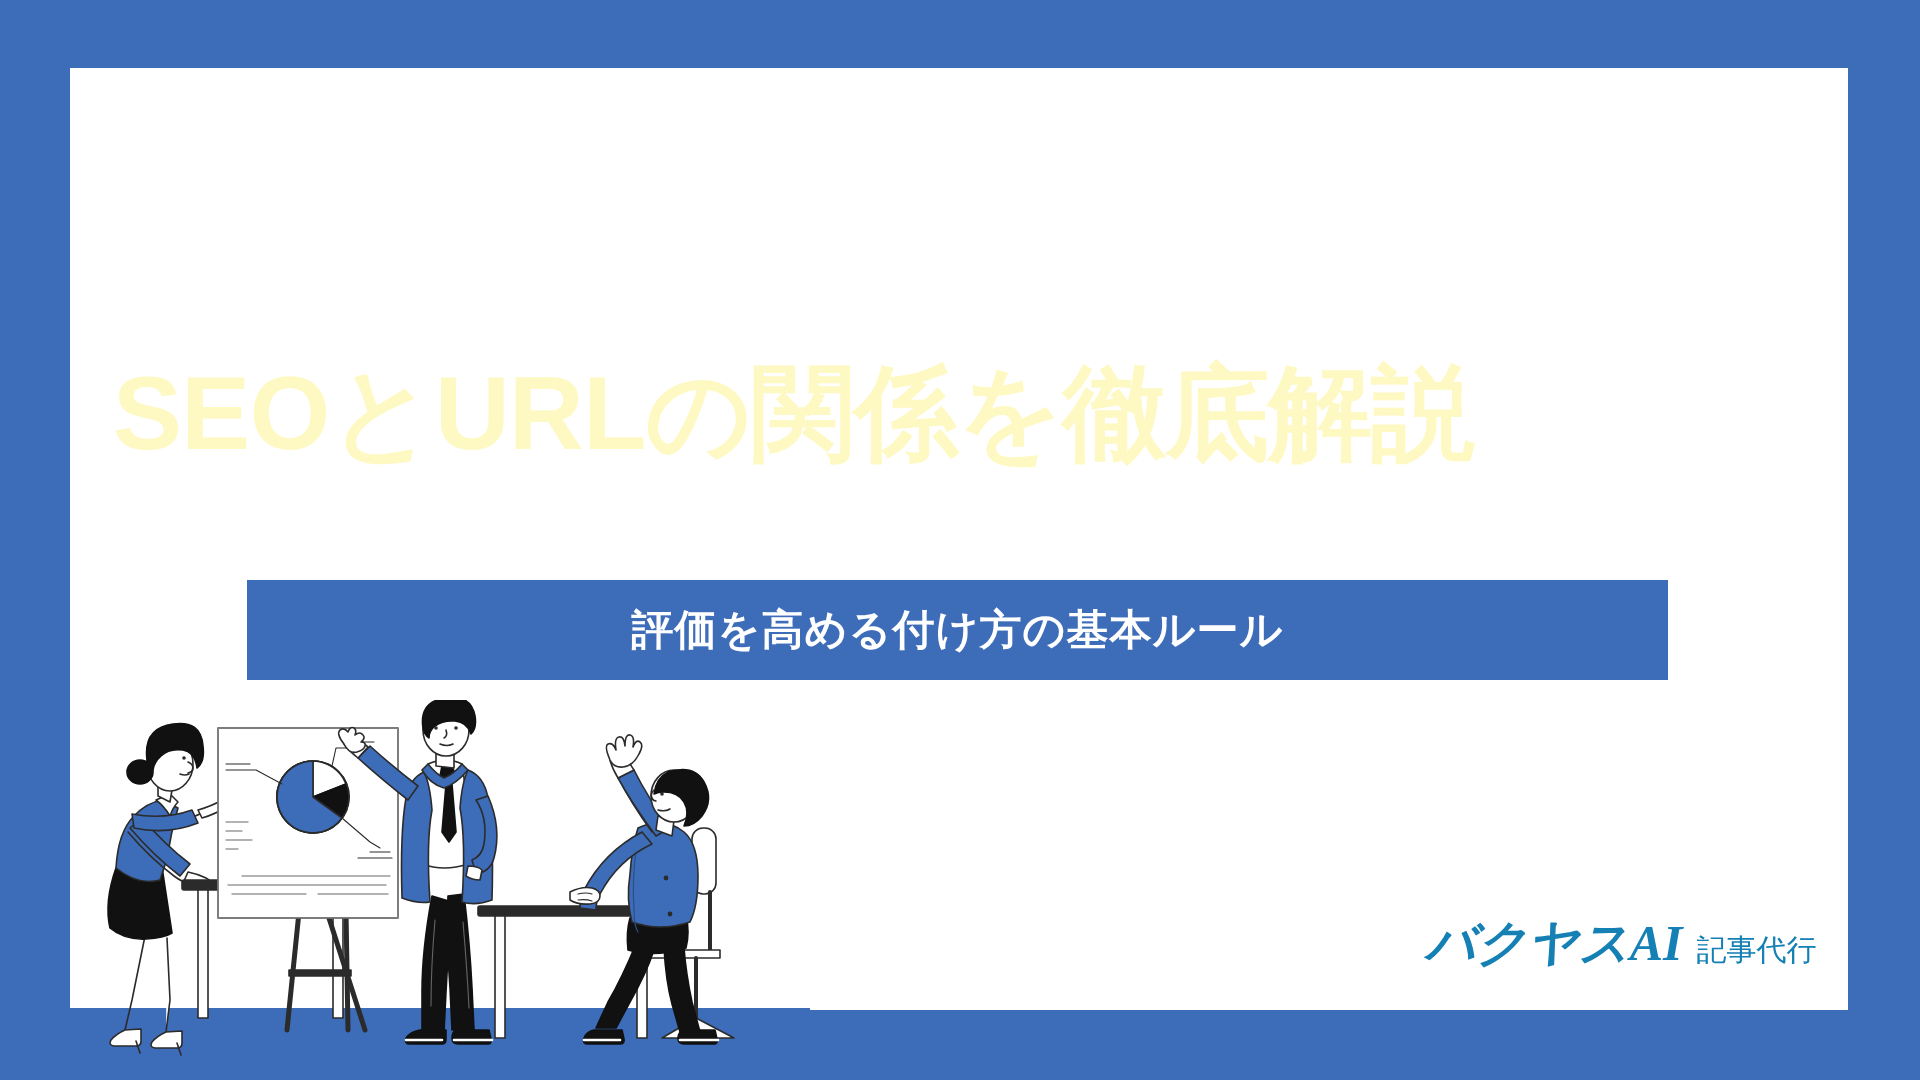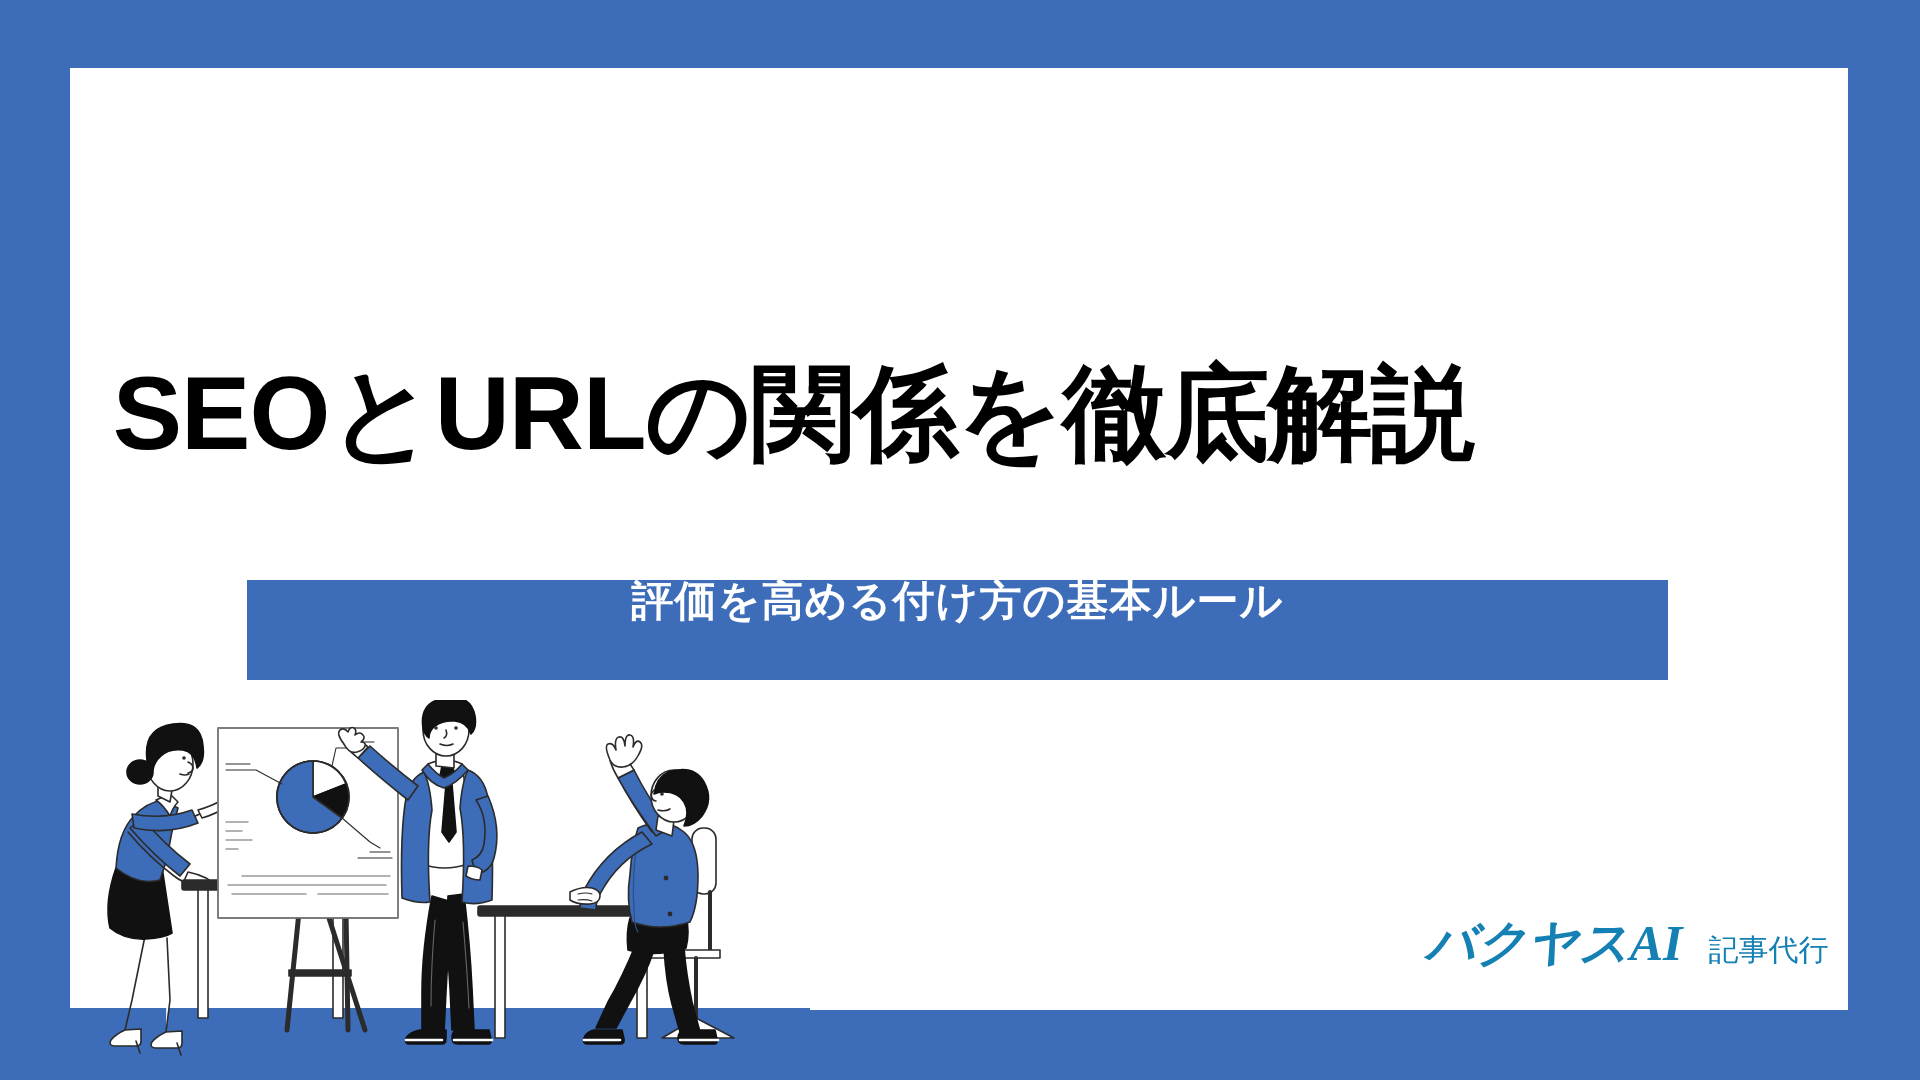--- a/index.html
+++ b/index.html
@@ -26,58 +26,58 @@
     background: #ffffff;
     overflow: visible;
   }
   
   #title {
     position: absolute;
     left: 0;
     top: 355px;
     width: 1587px;
     text-align: center;
-    color: #000000;
+    color: #fef9c3;
     font-size: 104px;
     font-weight: 700;
     letter-spacing: -1px;
     line-height: 1.12;
     white-space: nowrap;
     z-index: 6;
   }
   
   #subtitle-bar {
     position: absolute;
     left: 247px;
     top: 580px;
     width: 1421px;
     height: 100px;
     background: #3D6CB8;
     z-index: 6;
     display: flex;
-    align-items: flex-start;
+    align-items: center;
     justify-content: center;
   }
   #subtitle-text {
     color: #ffffff;
     font-size: 42px;
     font-weight: 700;
     letter-spacing: 1px;
     line-height: 1;
     white-space: nowrap;
   }
   
   #logo {
     position: absolute;
     left: 1425px;
     top: 918px;
     z-index: 9;
     display: flex;
     align-items: baseline;
-    gap: 26px;
+    gap: 14px;
     white-space: nowrap;
   }
   #logo-main {
     font-family: "Liberation Serif", "DejaVu Serif", serif;
     font-size: 50px;
     font-weight: 700;
     font-style: italic;
     color: #1580B4;
     letter-spacing: 0px;
     line-height: 1;

